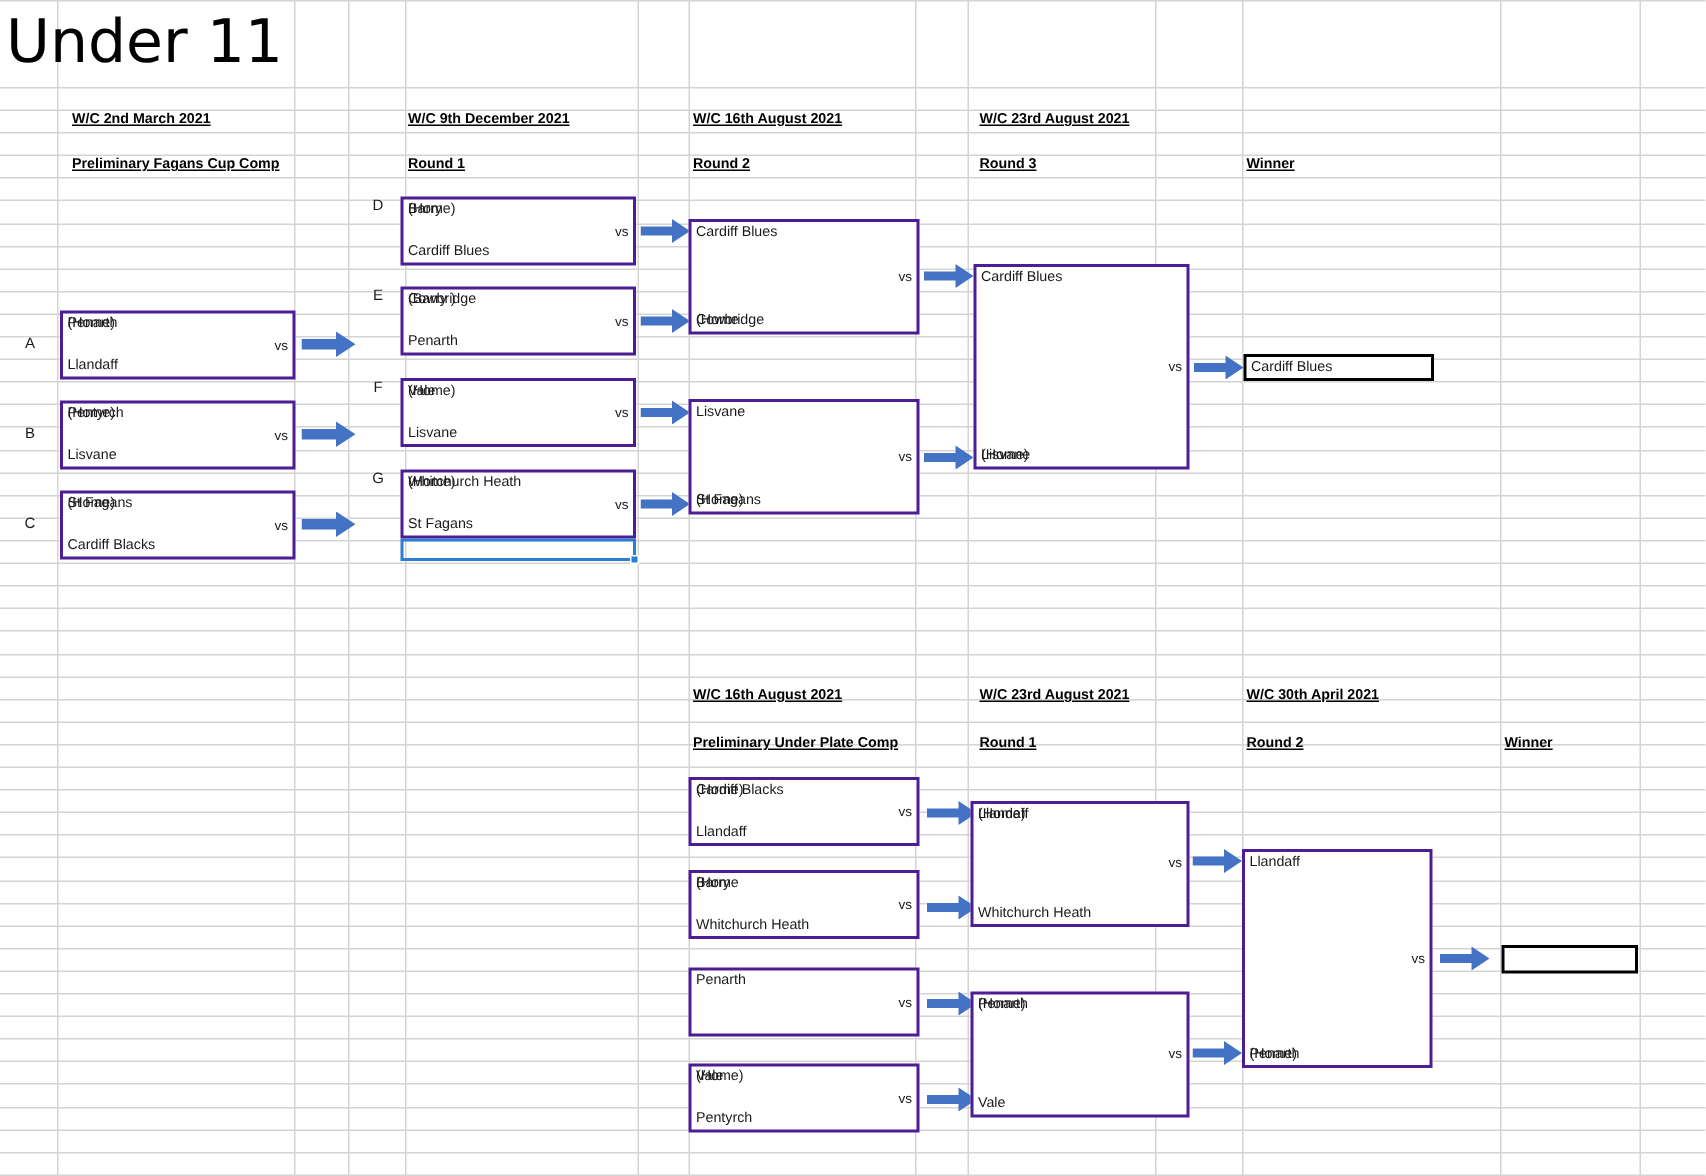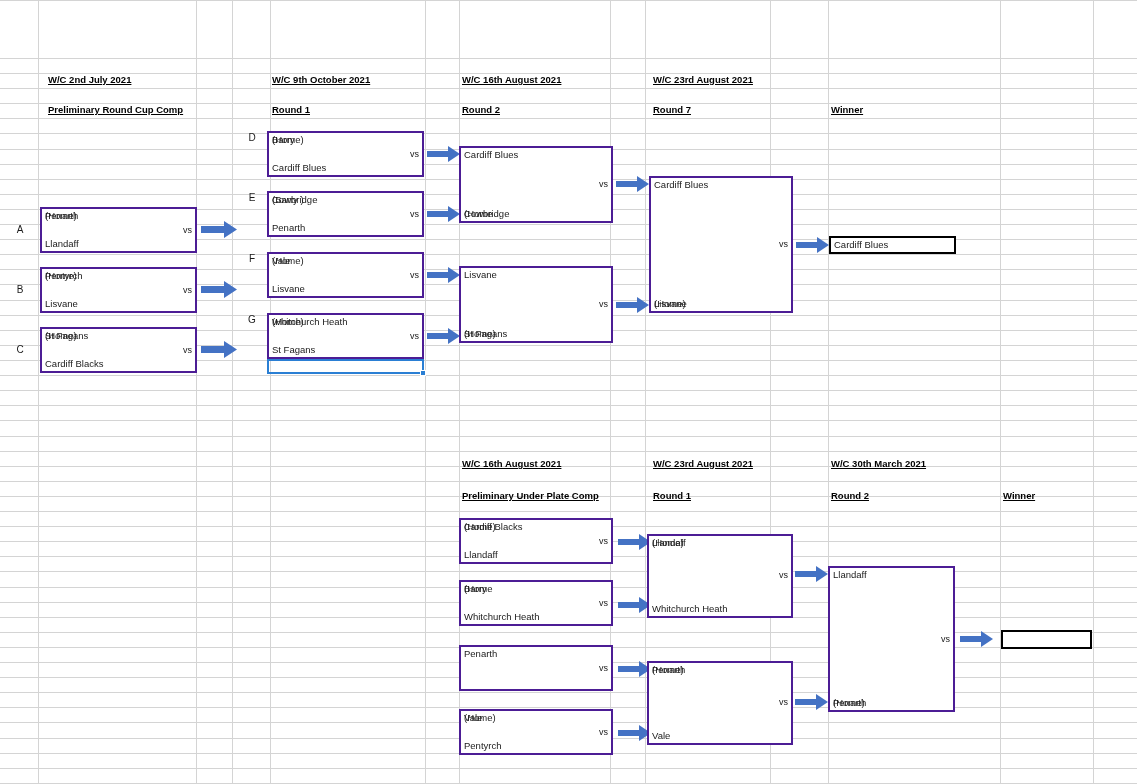--- a/index.html
+++ b/index.html
@@ -155,32 +155,33 @@
       <div class="gridline-h" style="top: 677px;"></div>
       <div class="gridline-h" style="top: 692px;"></div>
       <div class="gridline-h" style="top: 707px;"></div>
       <div class="gridline-h" style="top: 722px;"></div>
       <div class="gridline-h" style="top: 738px;"></div>
       <div class="gridline-h" style="top: 753px;"></div>
       <div class="gridline-h" style="top: 768px;"></div>
       <div class="gridline-h" style="top: 783px;"></div>
     </div>
 
-
-  <div class="col-head" style="left:48px;  top:74px;">W/C 2nd July 2021</div>
-  <div class="col-head" style="left:48px;  top:104px;">Preliminary Round Cup Comp</div>
-
-  <div class="col-head" style="left:272px; top:74px;">W/C 9th October 2021</div>
+  <div class="sheet-title">Under 11</div>
+
+  <div class="col-head" style="left:48px;  top:74px;">W/C 2nd March 2021</div>
+  <div class="col-head" style="left:48px;  top:104px;">Preliminary Fagans Cup Comp</div>
+
+  <div class="col-head" style="left:272px; top:74px;">W/C 9th December 2021</div>
   <div class="col-head" style="left:272px; top:104px;">Round 1</div>
 
   <div class="col-head" style="left:462px; top:74px;">W/C 16th August 2021</div>
   <div class="col-head" style="left:462px; top:104px;">Round 2</div>
 
   <div class="col-head" style="left:653px; top:74px;">W/C 23rd August 2021</div>
-  <div class="col-head" style="left:653px; top:104px;">Round 7</div>
+  <div class="col-head" style="left:653px; top:104px;">Round 3</div>
 
   <div class="col-head" style="left:831px; top:104px;">Winner</div>
 
   <div class="seed" style="left:12px; top:224px;">A</div>
   <div class="mbox" style="left:40px; top:207px; width:157px; height:46px;">
     <div class="team top">Penarth</div>
     <div class="team top home">(Home)</div>
     <div class="vs" style="top:16px;">vs</div>
     <div class="team bot">Llandaff</div>
   </div>
@@ -318,21 +319,21 @@
   <div class="wbox" style="left:829px; top:236px; width:127px; height:18px;">
     <div class="team">Cardiff Blues</div>
   </div>
 
   <div class="col-head" style="left:462px; top:458px;">W/C 16th August 2021</div>
   <div class="col-head" style="left:462px; top:490px;">Preliminary Under Plate Comp</div>
 
   <div class="col-head" style="left:653px; top:458px;">W/C 23rd August 2021</div>
   <div class="col-head" style="left:653px; top:490px;">Round 1</div>
 
-  <div class="col-head" style="left:831px; top:458px;">W/C 30th March 2021</div>
+  <div class="col-head" style="left:831px; top:458px;">W/C 30th April 2021</div>
   <div class="col-head" style="left:831px; top:490px;">Round 2</div>
 
   <div class="col-head" style="left:1003px; top:490px;">Winner</div>
 
   <div class="mbox" style="left:459px; top:518px; width:154px; height:46px;">
     <div class="team top">Cardiff Blacks</div>
     <div class="team top home">(Home)</div>
     <div class="vs" style="top:16px;">vs</div>
     <div class="team bot">Llandaff</div>
   </div>

